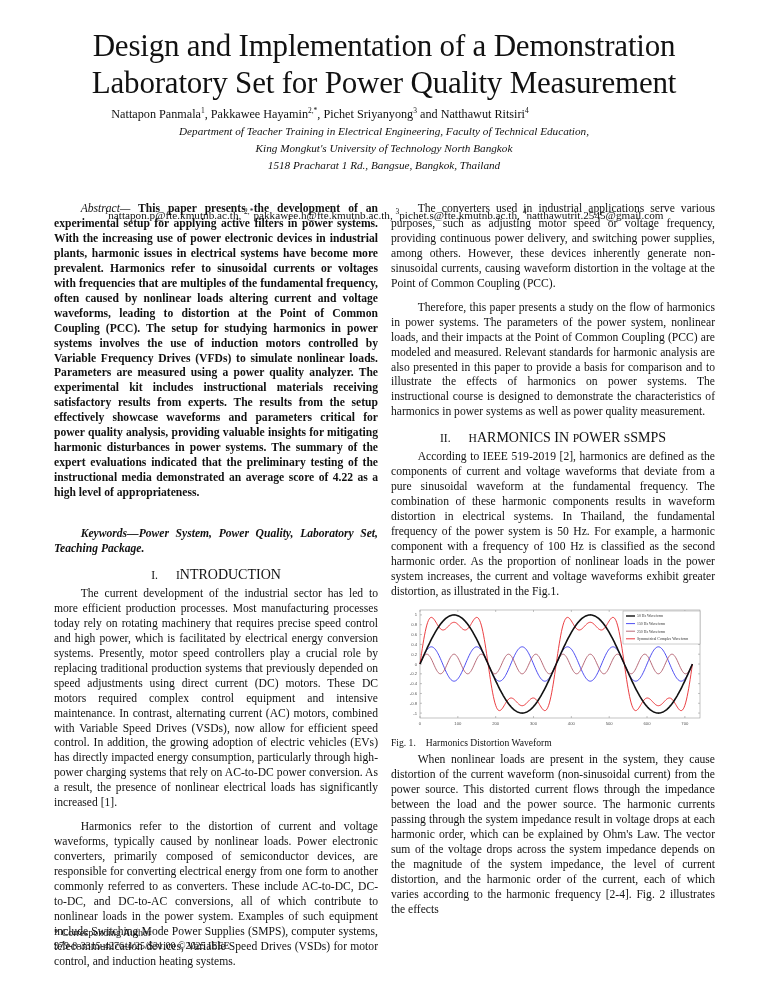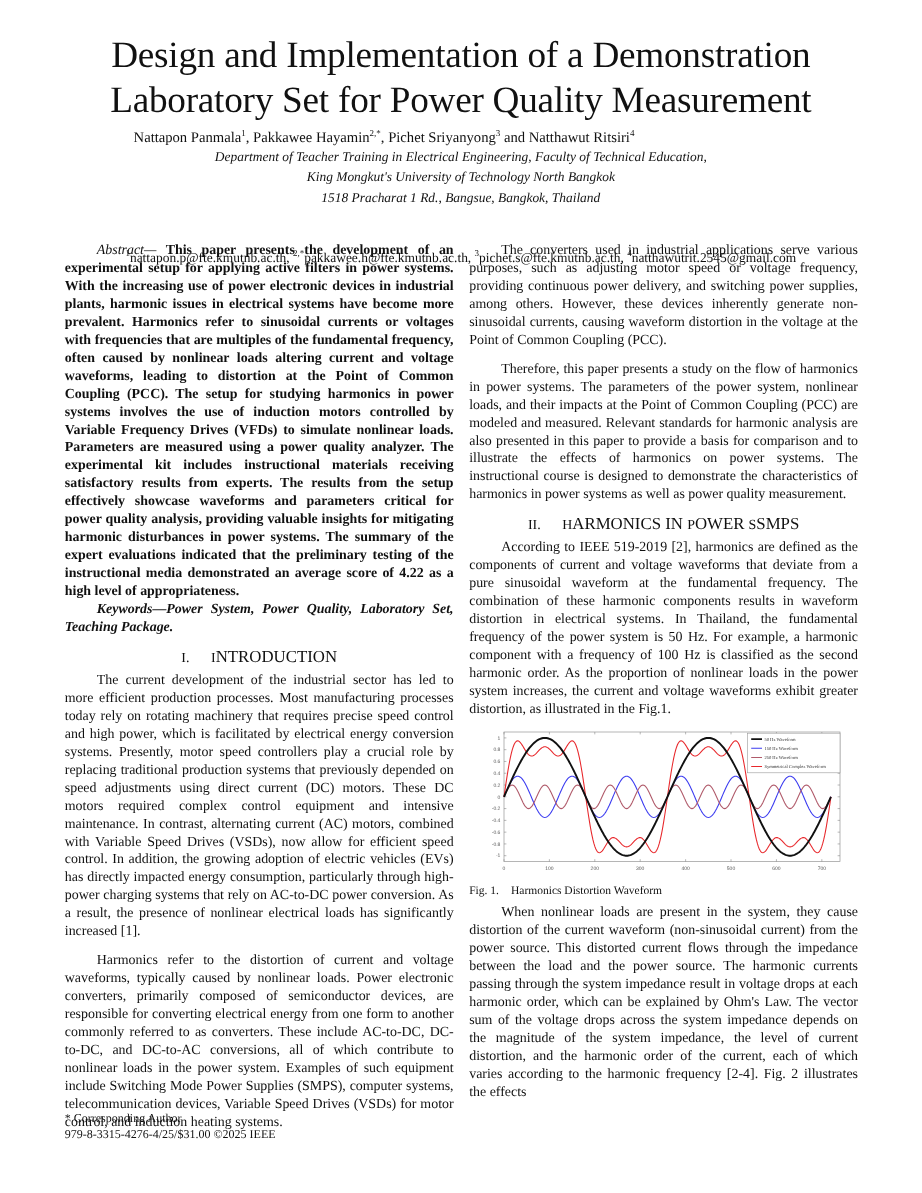--- a/index.html
+++ b/index.html
@@ -46,21 +46,21 @@
 
 <div class="emails">
   <sup>1</sup><span>nattapon.p@fte.kmutnb.ac.th,</span>
   <sup>2,*</sup><span>pakkawee.h@fte.kmutnb.ac.th,</span>
   <sup>3</sup><span>pichet.s@fte.kmutnb.ac.th,</span>
   <sup>4</sup><span>natthawutrit.2545@gmail.com</span>
 </div>
 
 <div class="col colL" style="top:202px">
   <p class="abstract"><span class="lead">Abstract—</span><span> This paper presents the development of an experimental setup for applying active filters in power systems. With the increasing use of power electronic devices in industrial plants, harmonic issues in electrical systems have become more prevalent. Harmonics refer to sinusoidal currents or voltages with frequencies that are multiples of the fundamental frequency, often caused by nonlinear loads altering current and voltage waveforms, leading to distortion at the Point of Common Coupling (PCC). The setup for studying harmonics in power systems involves the use of induction motors controlled by Variable Frequency Drives (VFDs) to simulate nonlinear loads. Parameters are measured using a power quality analyzer. The experimental kit includes instructional materials receiving satisfactory results from experts. The results from the setup effectively showcase waveforms and parameters critical for power quality analysis, providing valuable insights for mitigating harmonic disturbances in power systems. The summary of the expert evaluations indicated that the preliminary testing of the instructional media demonstrated an average score of 4.22 as a high level of appropriateness.</span></p>
-  <p class="kw" style="margin-top:0"><span class="lead">Keywords—</span><span>Power System, Power Quality, Laboratory Set, Teaching Package.</span></p>
+  <p class="kw" style="margin-top:26px"><span class="lead">Keywords—</span><span>Power System, Power Quality, Laboratory Set, Teaching Package.</span></p>
   <p class="sechead" style="margin-top:11px;margin-bottom:3px"><span class="num">I.</span><span class="sc-big">I</span><span class="sc-small">NTRODUCTION</span></p>
   <p>The current development of the industrial sector has led to more efficient production processes. Most manufacturing processes today rely on rotating machinery that requires precise speed control and high power, which is facilitated by electrical energy conversion systems. Presently, motor speed controllers play a crucial role by replacing traditional production systems that previously depended on speed adjustments using direct current (DC) motors. These DC motors required complex control equipment and intensive maintenance. In contrast, alternating current (AC) motors, combined with Variable Speed Drives (VSDs), now allow for efficient speed control. In addition, the growing adoption of electric vehicles (EVs) has directly impacted energy consumption, particularly through high-power charging systems that rely on AC-to-DC power conversion. As a result, the presence of nonlinear electrical loads has significantly increased [1].</p>
   <p style="margin-top:9px">Harmonics refer to the distortion of current and voltage waveforms, typically caused by nonlinear loads. Power electronic converters, primarily composed of semiconductor devices, are responsible for converting electrical energy from one form to another commonly referred to as converters. These include AC-to-DC, DC-to-DC, and DC-to-AC conversions, all of which contribute to nonlinear loads in the power system. Examples of such equipment include Switching Mode Power Supplies (SMPS), computer systems, telecommunication devices, Variable Speed Drives (VSDs) for motor control, and induction heating systems.</p>
 </div>
 
 <div class="footnote">
   <div>* Corresponding Author</div>
   <div>979-8-3315-4276-4/25/$31.00 ©2025 IEEE</div>
 </div>
 

